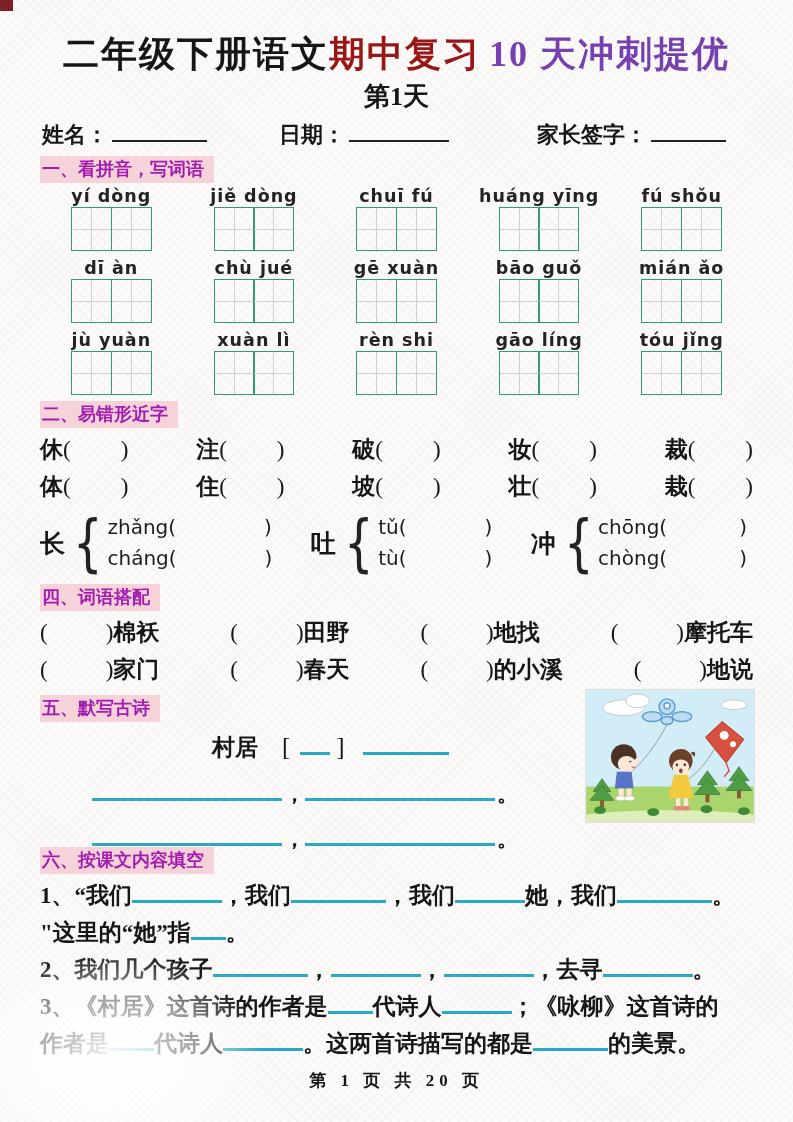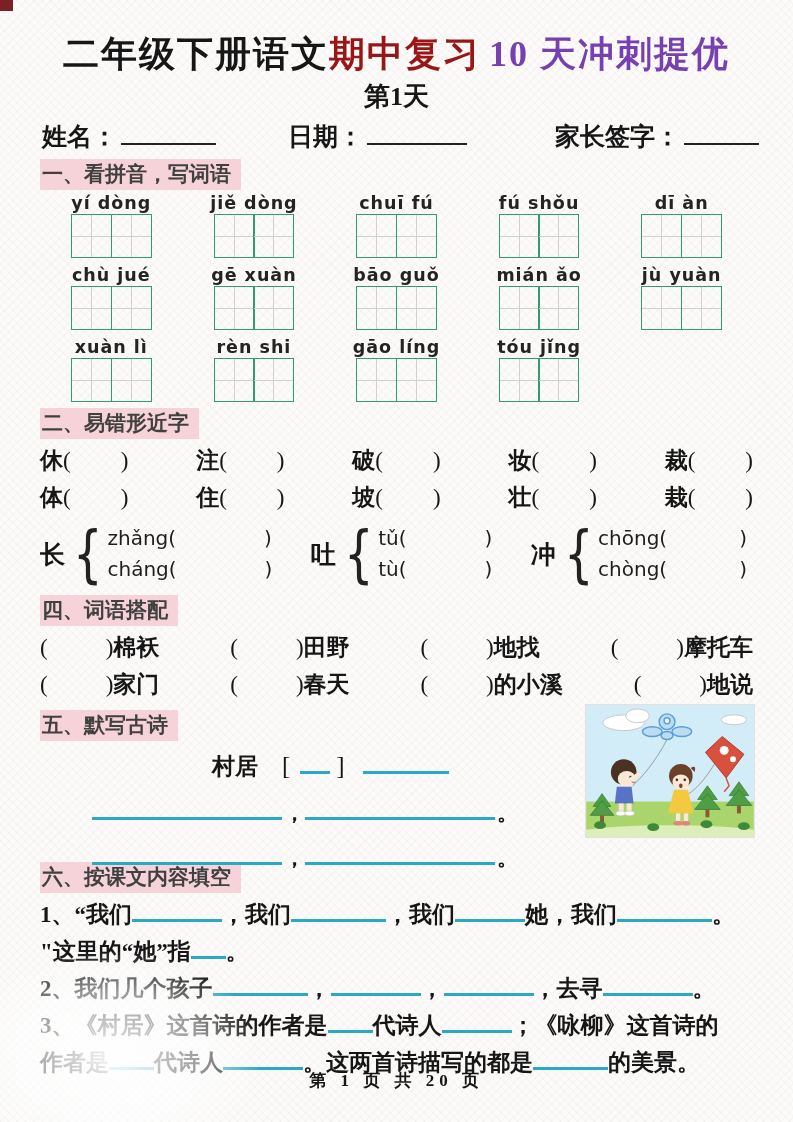--- a/index.html
+++ b/index.html
@@ -19,29 +19,29 @@
   .corner-mark { position:absolute; top:0; left:0; width:13px; height:11px; background:#7c2023; }
   .wm-blob {
     position:absolute; left:-40px; bottom:-40px; width:300px; height:210px; pointer-events:none;
     background:radial-gradient(ellipse at center, rgba(255,255,255,.95) 0%, rgba(255,255,255,.55) 45%, rgba(255,255,255,0) 72%);
   }
   .title { margin:30px 0 0; text-align:center; font-size:36px; font-weight:700; letter-spacing:2px; white-space:nowrap; }
   .t-red   { color:#9a1515; }
   .t-purple{ color:#7740b0; margin-left:8px; }
   .day { text-align:center; font-size:26px; font-weight:700; margin-top:0px; }
 
-  .fields { display:flex; margin:6px 42px 0; font-size:25px; font-weight:600; align-items:flex-start; }
+  .fields { display:flex; margin:6px 42px 0; font-size:22px; font-weight:600; align-items:flex-start; }
   .field { white-space:nowrap; }
   .f2 { margin-left:72px; } .f3 { margin-left:88px; }
   .bline { display:inline-block; height:20px; border-bottom:2px solid #222; margin-left:4px; }
   .bl95 { width:95px; } .bl100 { width:100px; } .bl75 { width:75px; }
 
   .sec-h {
-    display:inline-block; background:#f6d3d8; color:#404040;
-    font-size:21px; font-weight:700; padding:1px 10px 2px 2px; margin:6px 0 0 40px;
+    display:inline-block; background:#f6d3d8; color:#a21caf;
+    font-size:18px; font-weight:700; padding:1px 10px 2px 2px; margin:6px 0 0 40px;
   }
 
   
   .pin-grid { display:grid; grid-template-columns:repeat(5,1fr); row-gap:7px; margin:3px 40px 0; text-align:center; }
   .py { font-family:"DejaVu Sans", sans-serif; font-size:17.5px; letter-spacing:1px; color:#232323; display:block;font-weight:bold; }
   .tzg { display:flex; justify-content:center; margin-top:1px; }
   .box {
     width:41px; height:44px; border:1.5px solid #2f9c72;
     background-image:linear-gradient(#ccd3cd,#ccd3cd), linear-gradient(#ccd3cd,#ccd3cd);
     background-size:1px 100%, 100% 1px; background-position:center center; background-repeat:no-repeat;
@@ -110,20 +110,27 @@
       </div>
     <div class="pcell">
         <span class="py">jiě dòng</span>
         <span class="tzg">
           <span class="box"></span>
           <span class="box"></span>
         </span>
       </div>
     <div class="pcell">
         <span class="py">chuī fú</span>
+        <span class="tzg">
+          <span class="box"></span>
+          <span class="box"></span>
+        </span>
+      </div>
+    <div class="pcell">
+        <span class="py">huáng yīng</span>
         <span class="tzg">
           <span class="box"></span>
           <span class="box"></span>
         </span>
       </div>
     <div class="pcell">
         <span class="py">fú shǒu</span>
         <span class="tzg">
           <span class="box"></span>
           <span class="box"></span>

